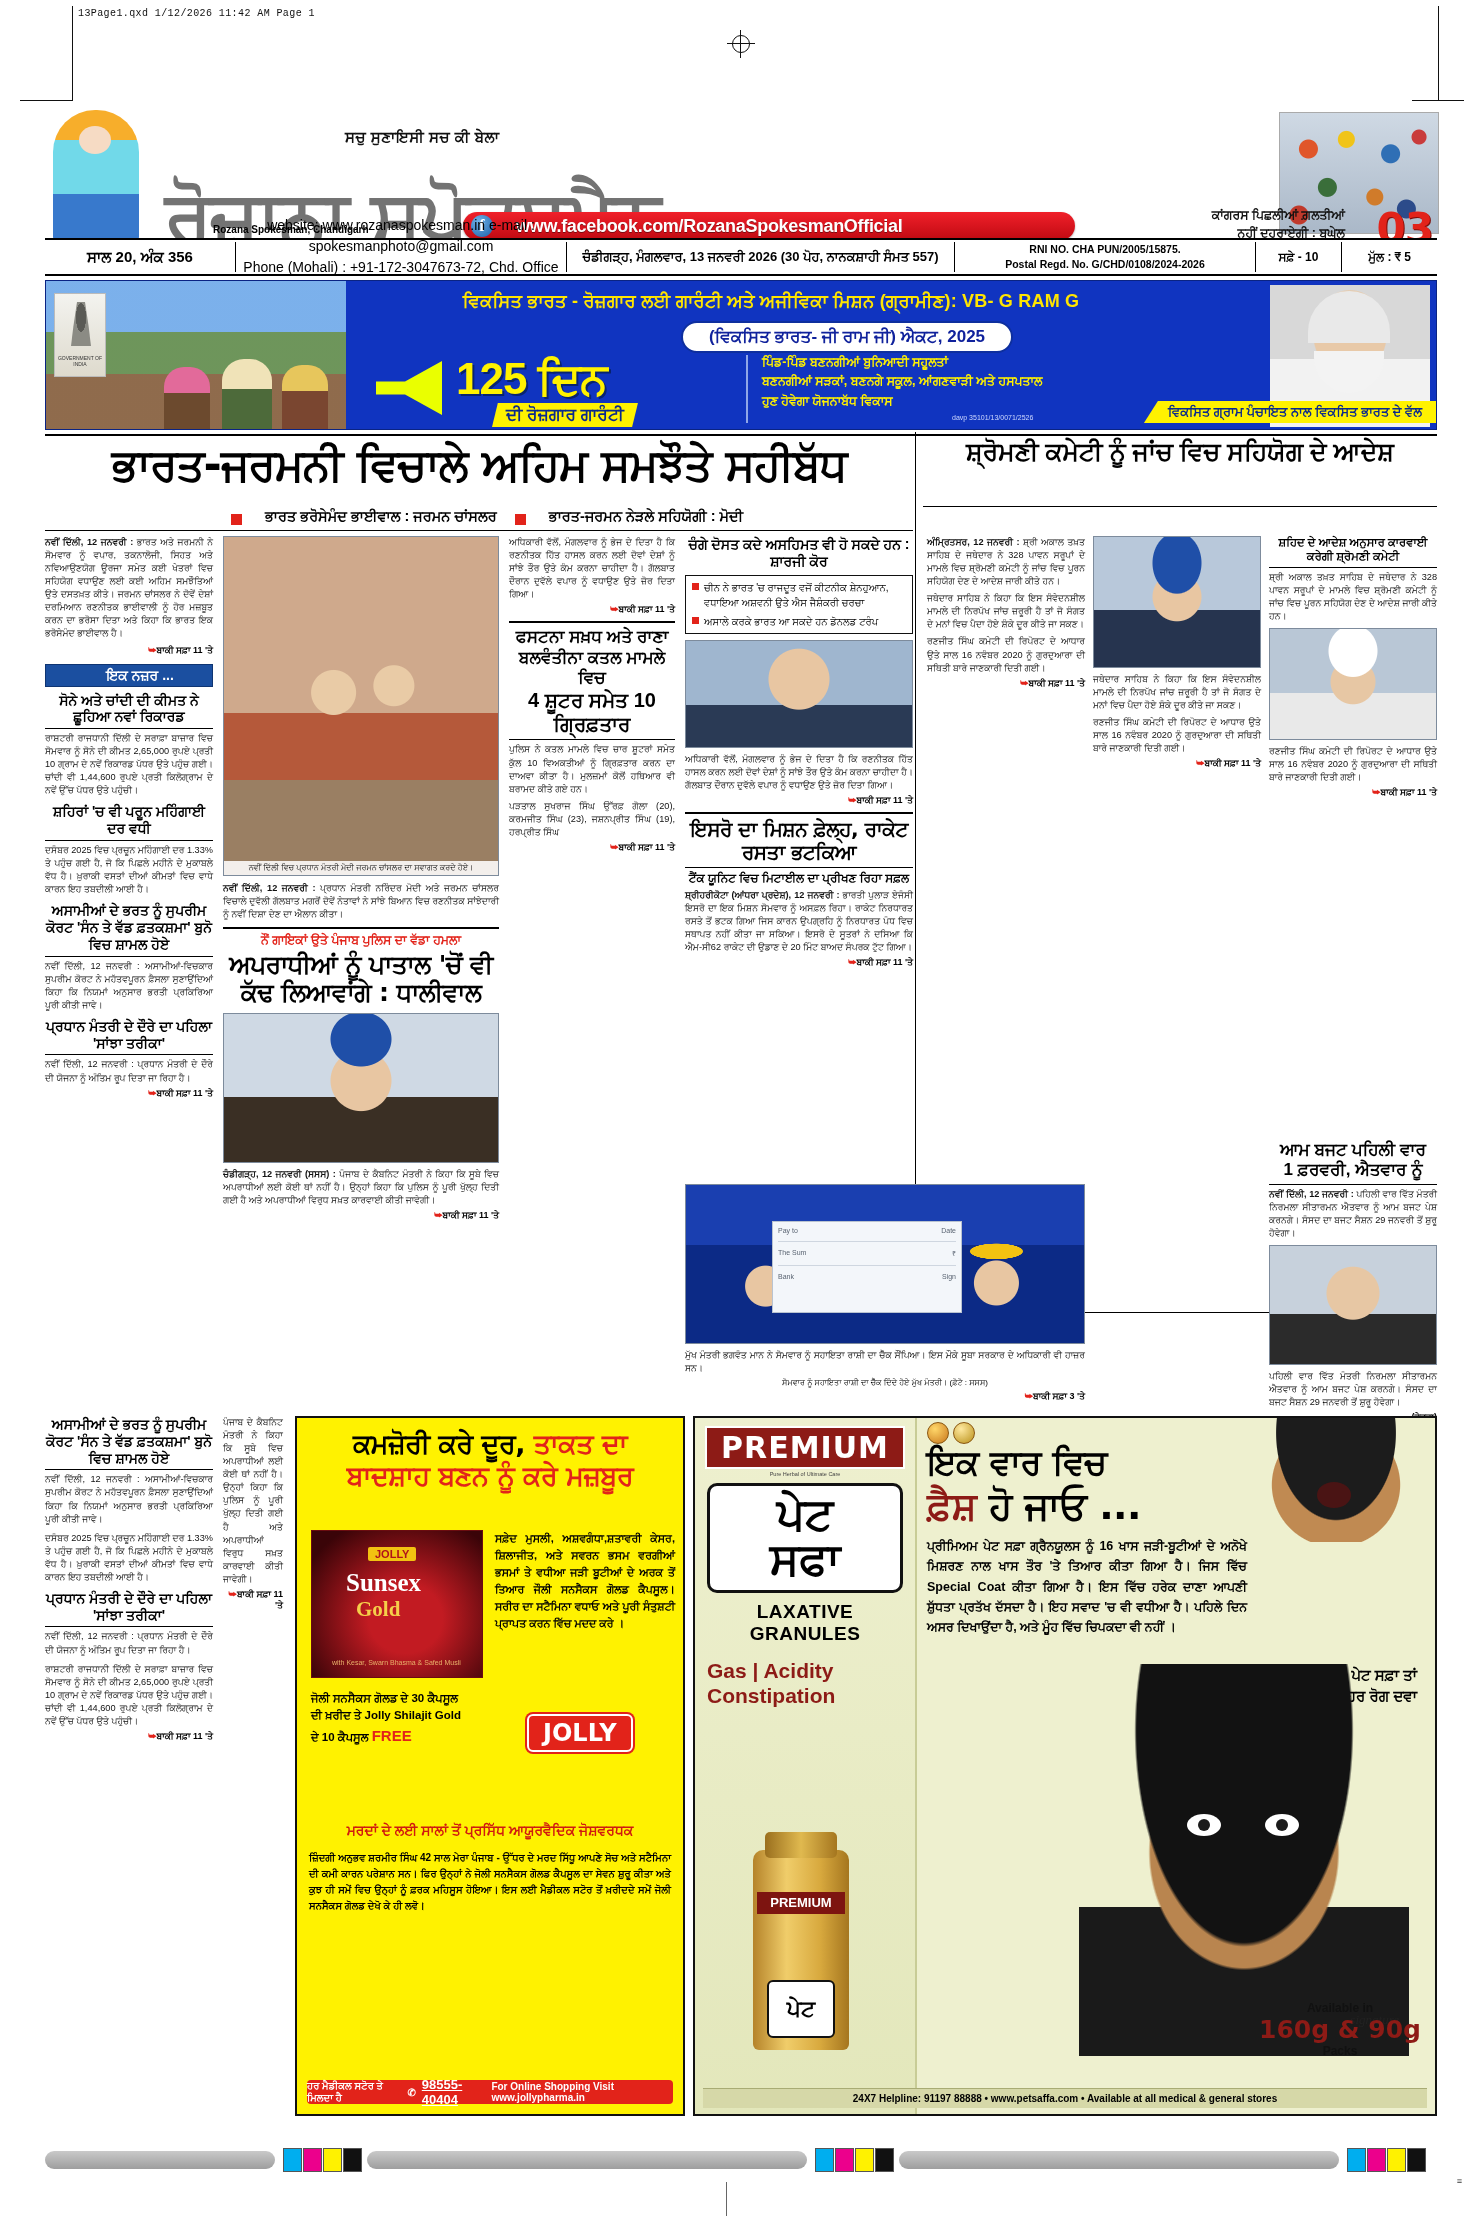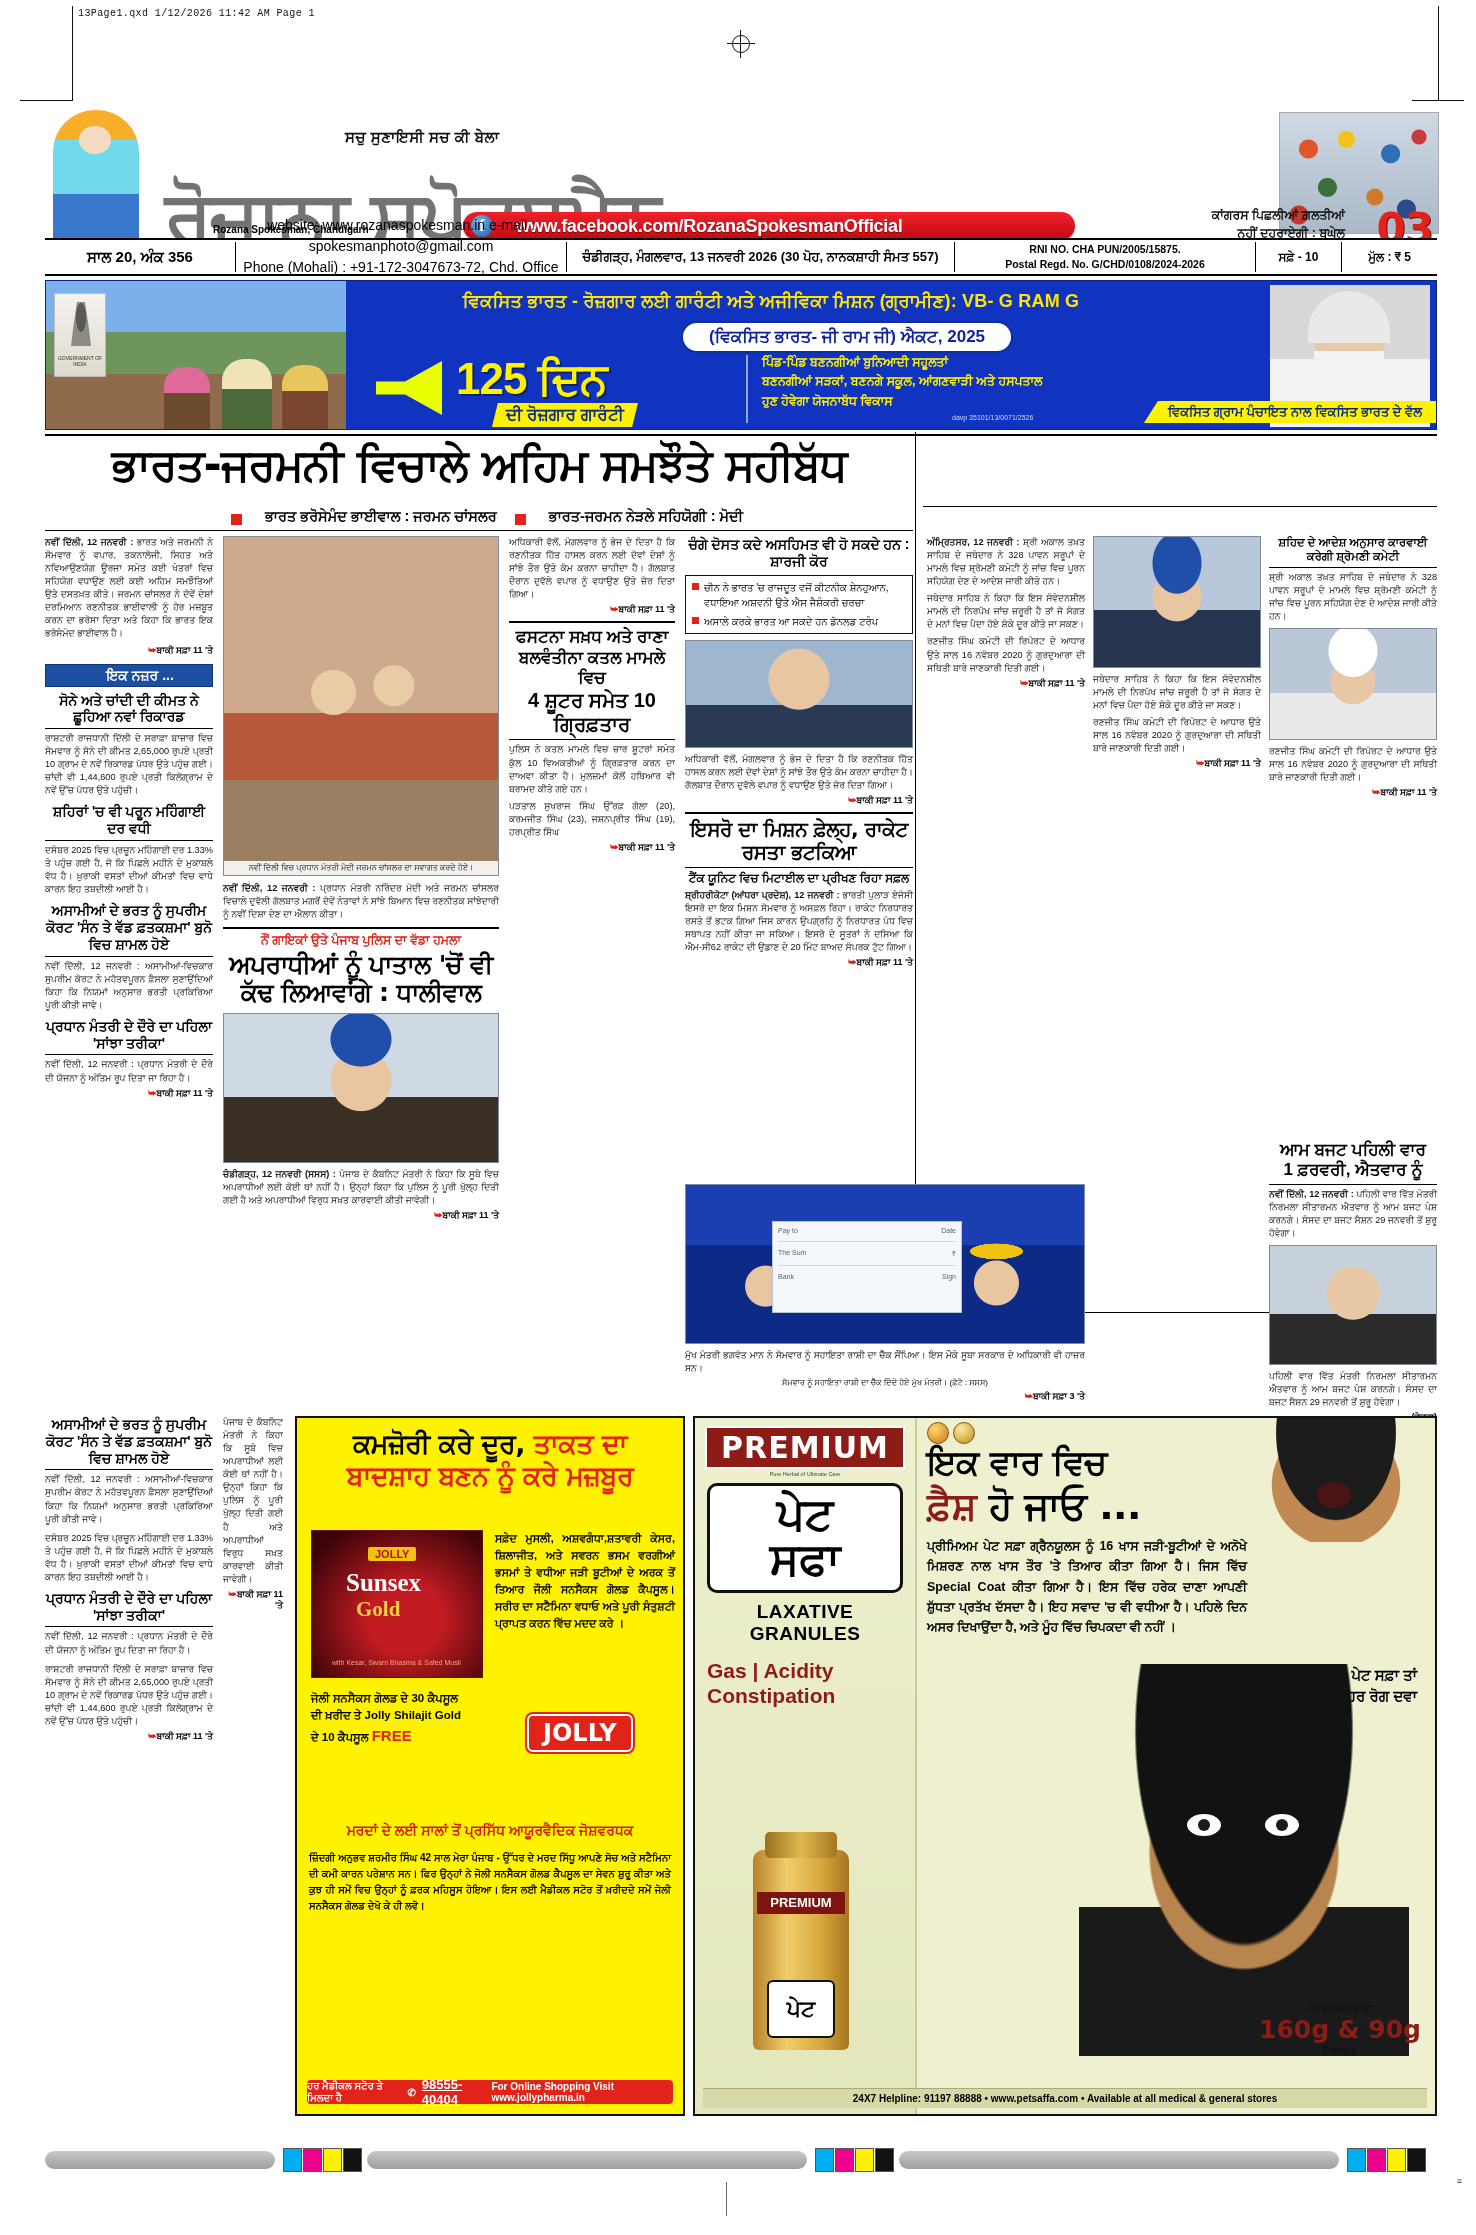--- a/index.html
+++ b/index.html
@@ -501,20 +501,21 @@
       <div class="gov-code">davp 35101/13/0071/2526</div>
       <div class="gov-pm"></div>
       <div class="gov-ribbon">ਵਿਕਸਿਤ ਗ੍ਰਾਮ ਪੰਚਾਇਤ ਨਾਲ ਵਿਕਸਿਤ ਭਾਰਤ ਦੇ ਵੱਲ</div>
     </div>
 
     <div class="rule hline" style="left:0;top:314px;width:1392px;height:2px;"></div>
 
     <div class="hl-main">ਭਾਰਤ-ਜਰਮਨੀ ਵਿਚਾਲੇ ਅਹਿਮ ਸਮਝੌਤੇ ਸਹੀਬੱਧ</div>
 
     <div class="hl-right">
+      <div>ਸ਼੍ਰੋਮਣੀ ਕਮੇਟੀ ਨੂੰ ਜਾਂਚ ਵਿਚ ਸਹਿਯੋਗ ਦੇ ਆਦੇਸ਼</div>
     </div>
 
     <div class="deck" style="left:18px;width:848px;justify-content:center;">
       <div class="deck-item">
         <span class="bullet"></span>
         <span>ਭਾਰਤ ਭਰੋਸੇਮੰਦ ਭਾਈਵਾਲ : ਜਰਮਨ ਚਾਂਸਲਰ</span>
       </div>
       <div class="deck-item">
         <span class="bullet"></span>
         <span>ਭਾਰਤ-ਜਰਮਨ ਨੇੜਲੇ ਸਹਿਯੋਗੀ : ਮੋਦੀ</span>

